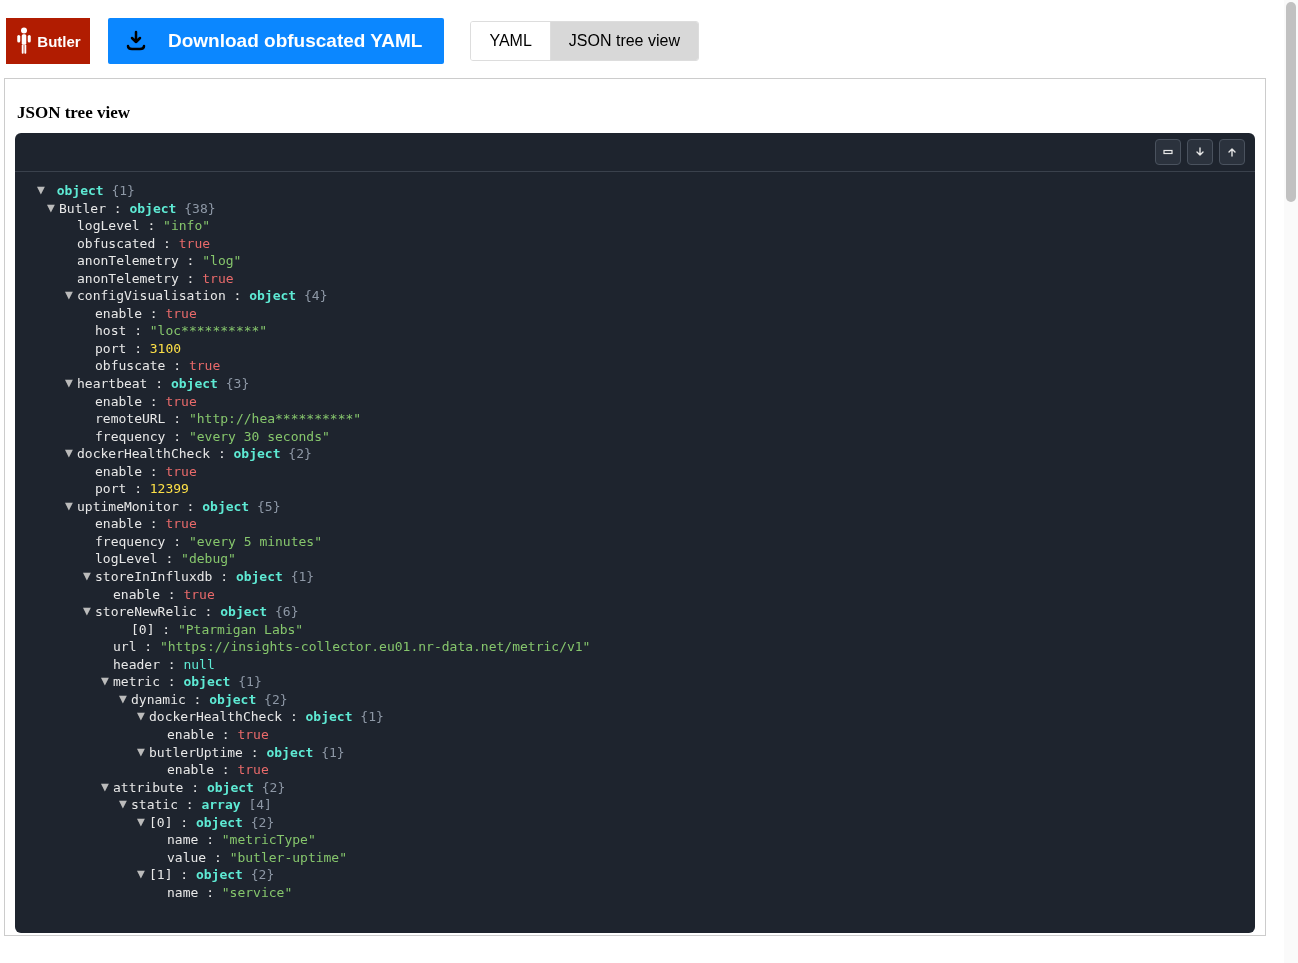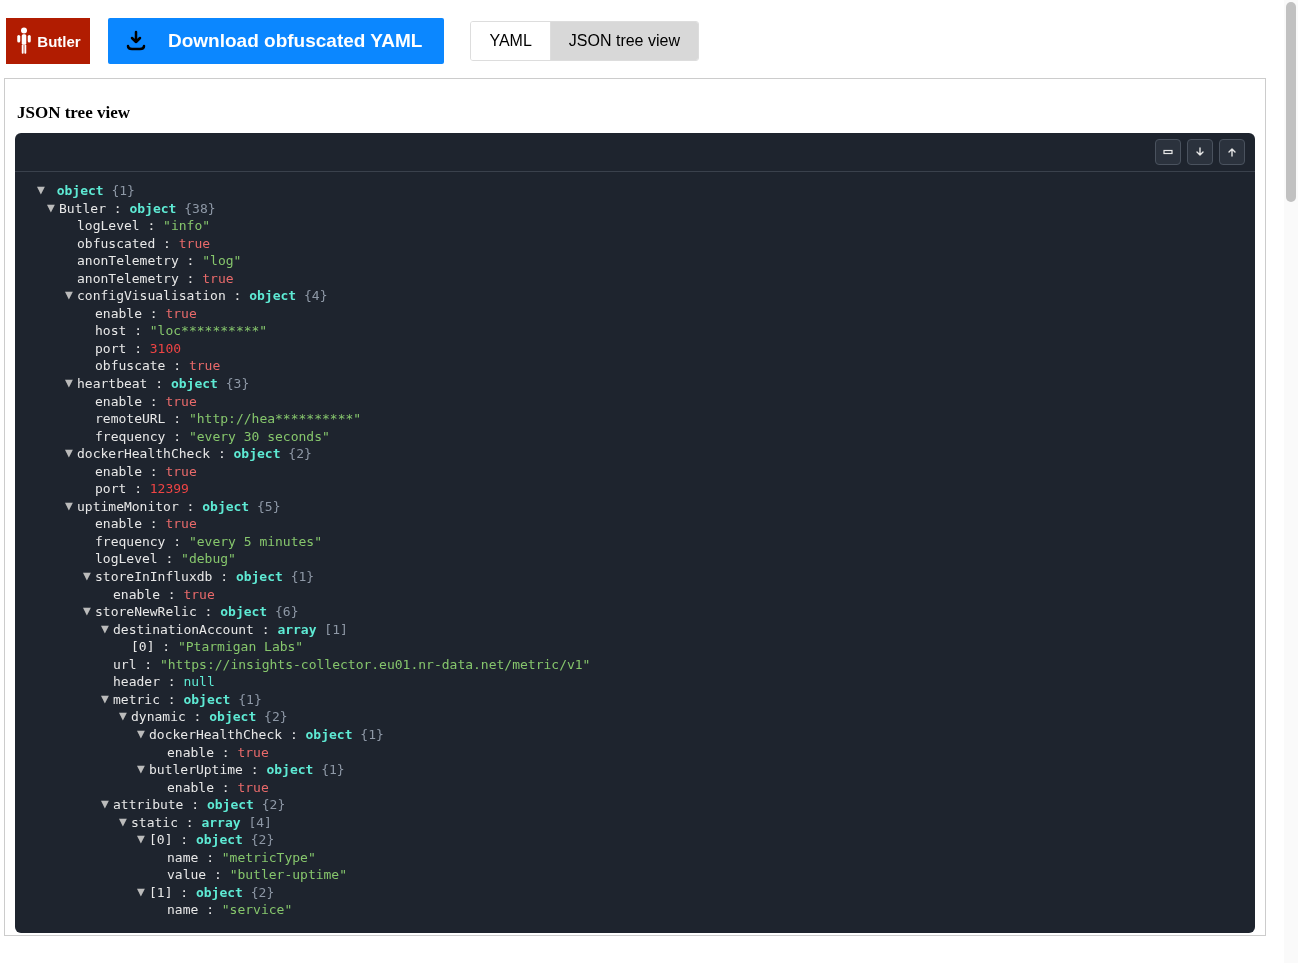--- a/index.html
+++ b/index.html
@@ -157,21 +157,21 @@
     cursor: pointer;
     user-select: none;
     margin-right: 2px;
     transform: translateY(-1px);
   }
   .key   { color: #e8e8e8; }
   .type  { color: #5eead4; font-weight: 600; }
   .count { color: #8e98a6; }
   .vstr  { color: #86c66c; }
   .vbool { color: #e96a6a; }
-  .vnum  { color: #ef4444; }
+  .vnum  { color: #fde047; }
   .vnull { color: #5eead4; }
 </style>
 </head>
 <body>
 
 <div class="page-scrollbar">
   <div class="thumb"></div>
 </div>
 
 <div class="topbar">
@@ -250,21 +250,20 @@
         <div class="node"><span class="indent" style="width: 44px;"></span><span class="toggle">▼</span><span class="key">dockerHealthCheck</span><span class="key"> : </span><span class="type">object</span><span class="count"> {2}</span></div>
         <div class="node"><span class="indent" style="width: 76px;"></span><span class="key">enable</span><span class="key"> : </span><span class="vbool">true</span></div>
         <div class="node"><span class="indent" style="width: 76px;"></span><span class="key">port</span><span class="key"> : </span><span class="vnum">12399</span></div>
         <div class="node"><span class="indent" style="width: 44px;"></span><span class="toggle">▼</span><span class="key">uptimeMonitor</span><span class="key"> : </span><span class="type">object</span><span class="count"> {5}</span></div>
         <div class="node"><span class="indent" style="width: 76px;"></span><span class="key">enable</span><span class="key"> : </span><span class="vbool">true</span></div>
         <div class="node"><span class="indent" style="width: 76px;"></span><span class="key">frequency</span><span class="key"> : </span><span class="vstr">"every 5 minutes"</span></div>
         <div class="node"><span class="indent" style="width: 76px;"></span><span class="key">logLevel</span><span class="key"> : </span><span class="vstr">"debug"</span></div>
         <div class="node"><span class="indent" style="width: 62px;"></span><span class="toggle">▼</span><span class="key">storeInInfluxdb</span><span class="key"> : </span><span class="type">object</span><span class="count"> {1}</span></div>
         <div class="node"><span class="indent" style="width: 94px;"></span><span class="key">enable</span><span class="key"> : </span><span class="vbool">true</span></div>
         <div class="node"><span class="indent" style="width: 62px;"></span><span class="toggle">▼</span><span class="key">storeNewRelic</span><span class="key"> : </span><span class="type">object</span><span class="count"> {6}</span></div>
-        <div class="node"><span class="indent" style="width: 80px;"></span><span class="toggle">▼</span><span class="key">destinationAccount</span><span class="key"> : </span><span class="type">array</span><span class="count"> [1]</span></div>
         <div class="node"><span class="indent" style="width: 112px;"></span><span class="key">[0]</span><span class="key"> : </span><span class="vstr">"Ptarmigan Labs"</span></div>
         <div class="node"><span class="indent" style="width: 94px;"></span><span class="key">url</span><span class="key"> : </span><span class="vstr">"https://insights-collector.eu01.nr-data.net/metric/v1"</span></div>
         <div class="node"><span class="indent" style="width: 94px;"></span><span class="key">header</span><span class="key"> : </span><span class="vnull">null</span></div>
         <div class="node"><span class="indent" style="width: 80px;"></span><span class="toggle">▼</span><span class="key">metric</span><span class="key"> : </span><span class="type">object</span><span class="count"> {1}</span></div>
         <div class="node"><span class="indent" style="width: 98px;"></span><span class="toggle">▼</span><span class="key">dynamic</span><span class="key"> : </span><span class="type">object</span><span class="count"> {2}</span></div>
         <div class="node"><span class="indent" style="width: 116px;"></span><span class="toggle">▼</span><span class="key">dockerHealthCheck</span><span class="key"> : </span><span class="type">object</span><span class="count"> {1}</span></div>
         <div class="node"><span class="indent" style="width: 148px;"></span><span class="key">enable</span><span class="key"> : </span><span class="vbool">true</span></div>
         <div class="node"><span class="indent" style="width: 116px;"></span><span class="toggle">▼</span><span class="key">butlerUptime</span><span class="key"> : </span><span class="type">object</span><span class="count"> {1}</span></div>
         <div class="node"><span class="indent" style="width: 148px;"></span><span class="key">enable</span><span class="key"> : </span><span class="vbool">true</span></div>
         <div class="node"><span class="indent" style="width: 80px;"></span><span class="toggle">▼</span><span class="key">attribute</span><span class="key"> : </span><span class="type">object</span><span class="count"> {2}</span></div>

